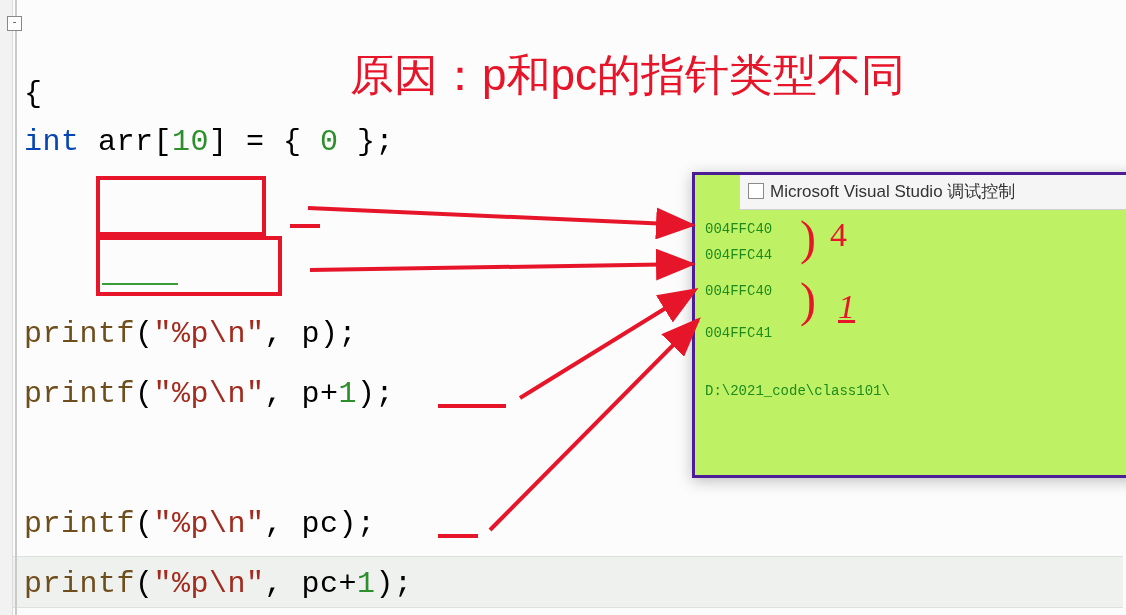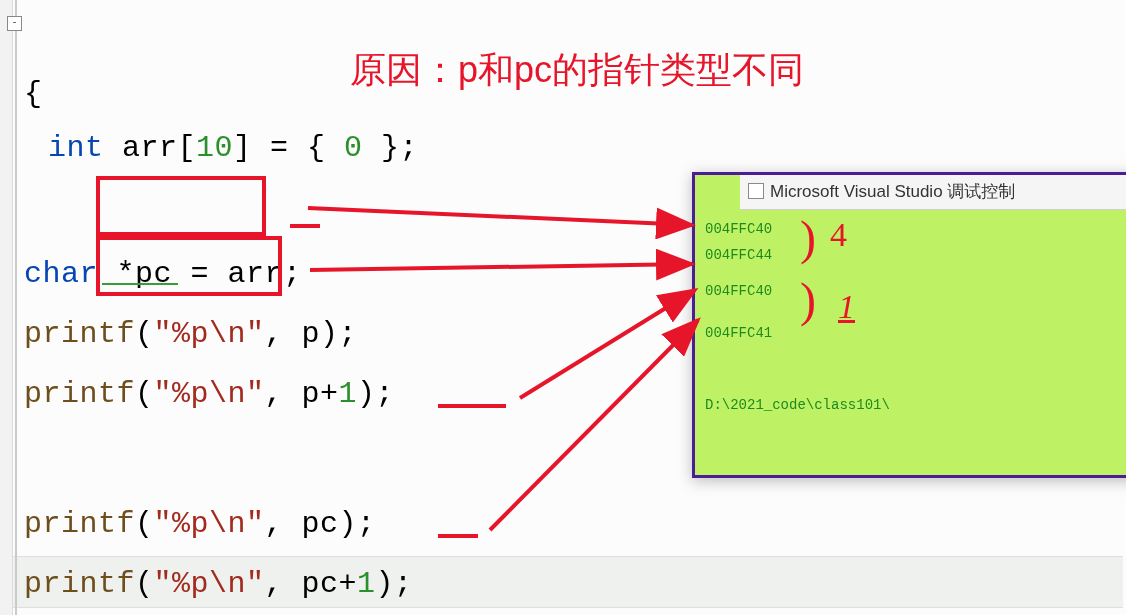--- a/index.html
+++ b/index.html
@@ -5,21 +5,21 @@
   html,body{margin:0;padding:0;width:1126px;height:615px;overflow:hidden;background:#fbfcfb;font-family:Consolas,"Courier New",monospace;}
   .editor{position:absolute;left:0;top:0;width:1126px;height:615px;}
   .gutter{position:absolute;left:0;top:0;width:12px;height:615px;background:#f1f2f1;border-right:1px solid #dcdcdc;}
   .outline{position:absolute;left:15px;top:0;width:2px;height:615px;background:#c9caca;}
   .fold-box{position:absolute;left:7px;top:16px;width:13px;height:13px;border:1px solid #888;background:#fff;font-size:11px;line-height:11px;text-align:center;color:#555;}
   .line{position:absolute;left:24px;height:56px;font-size:30px;line-height:56px;letter-spacing:0.5px;color:#000;}
   .kw{color:#0645b4;}
   .fn{color:#6f4e1e;}
   .str{color:#a22a1e;}
   .num{color:#2c8f2c;}
-  .annot-title{position:absolute;font-size:36px;color:#e7152a;font-family:"Microsoft YaHei","SimSun",sans-serif;font-weight:400;}
+  .annot-title{position:absolute;font-size:44px;color:#e7152a;font-family:"Microsoft YaHei","SimSun",sans-serif;font-weight:400;}
   .red-box{position:absolute;border:4px solid #e7152a;background:transparent;}
   .red-under{position:absolute;height:4px;background:#e7152a;}
   .wave{position:absolute;height:0;border-bottom:2px solid #389c38;}
   .console{position:absolute;left:692px;top:172px;width:430px;height:300px;background:#bef264;border:3px solid #4c1d95;box-shadow:0 3px 14px rgba(0,0,0,0.25);padding-left:45px;}
   .console-title{height:34px;border-bottom:1px solid #d0d0d0;background:#f5f5f5;font-size:17px;line-height:34px;padding-left:8px;color:#333;font-family:"Microsoft YaHei",sans-serif;}
   .console-ico{display:inline-block;width:14px;height:14px;border:1px solid #8a8a8a;margin-right:6px;vertical-align:-2px;background:#fff;}
   .c-line{position:absolute;font-size:14px;line-height:24px;font-family:"SimSun","Courier New",monospace;}
   .c-green{color:#1e8a1e;}
   .c-cn{color:#1e8a1e;font-family:"SimSun",sans-serif;}
   .hand{position:absolute;font-family:"Comic Sans MS","Segoe Script",cursive;color:#e7152a;font-size:34px;}
@@ -29,25 +29,22 @@
 </head>
 <body>
 
 <div class="editor">
   <div class="current-line" style="top:556px;"></div>
   <div class="gutter"></div>
   <div class="outline"></div>
   <div class="fold-box">-</div>
 
   <div class="line" style="top:66px;">{</div>
-  <div class="line" style="top:120px;margin-left:24px;">
+  <div class="line" style="top:114px;">
     <span class="kw">    int </span><span>arr[</span><span class="num">10</span><span>] = { </span><span class="num">0</span><span> };</span>
-  </div>
-  <div class="line" style="top:246px;">
-    <span class="kw">    char </span><span>*pc = arr;</span>
   </div>
   <div class="line" style="top:306px;">
     <span>    </span><span class="fn">printf</span><span>(</span><span class="str">"%p\n"</span><span>, p);</span>
   </div>
   <div class="line" style="top:366px;">
     <span>    </span><span class="fn">printf</span><span>(</span><span class="str">"%p\n"</span><span>, p+</span><span class="num">1</span><span>);</span>
   </div>
   <div class="line" style="top:496px;">
     <span>    </span><span class="fn">printf</span><span>(</span><span class="str">"%p\n"</span><span>, pc);</span>
   </div>
@@ -69,21 +66,21 @@
 </div>
 
 <div class="console">
   <div class="console-title">
     <span class="console-ico"></span><span>Microsoft Visual Studio 调试控制</span>
   </div>
   <div class="c-line c-green" style="left:10px;top:42px;">004FFC40</div>
   <div class="c-line c-green" style="left:10px;top:68px;">004FFC44</div>
   <div class="c-line c-green" style="left:10px;top:104px;">004FFC40</div>
   <div class="c-line c-green" style="left:10px;top:146px;">004FFC41</div>
-  <div class="c-line c-green" style="left:10px;top:218px;">D:\2021_code\class101\</div>
+  <div class="c-line c-green" style="left:10px;top:204px;">D:\2021_code\class101\</div>
 </div>
 
 <div class="hand" style="left:800px;top:210px;font-size:48px;">)</div>
 <div class="hand" style="left:830px;top:216px;">4</div>
 <div class="hand" style="left:800px;top:272px;font-size:48px;">)</div>
 <div class="hand" style="left:838px;top:288px;font-style:italic;text-decoration:underline;">1</div>
 
 <svg class="arrows">
   <defs>
     <marker id="ah" markerWidth="10" markerHeight="8" refX="9" refY="4" orient="auto">

